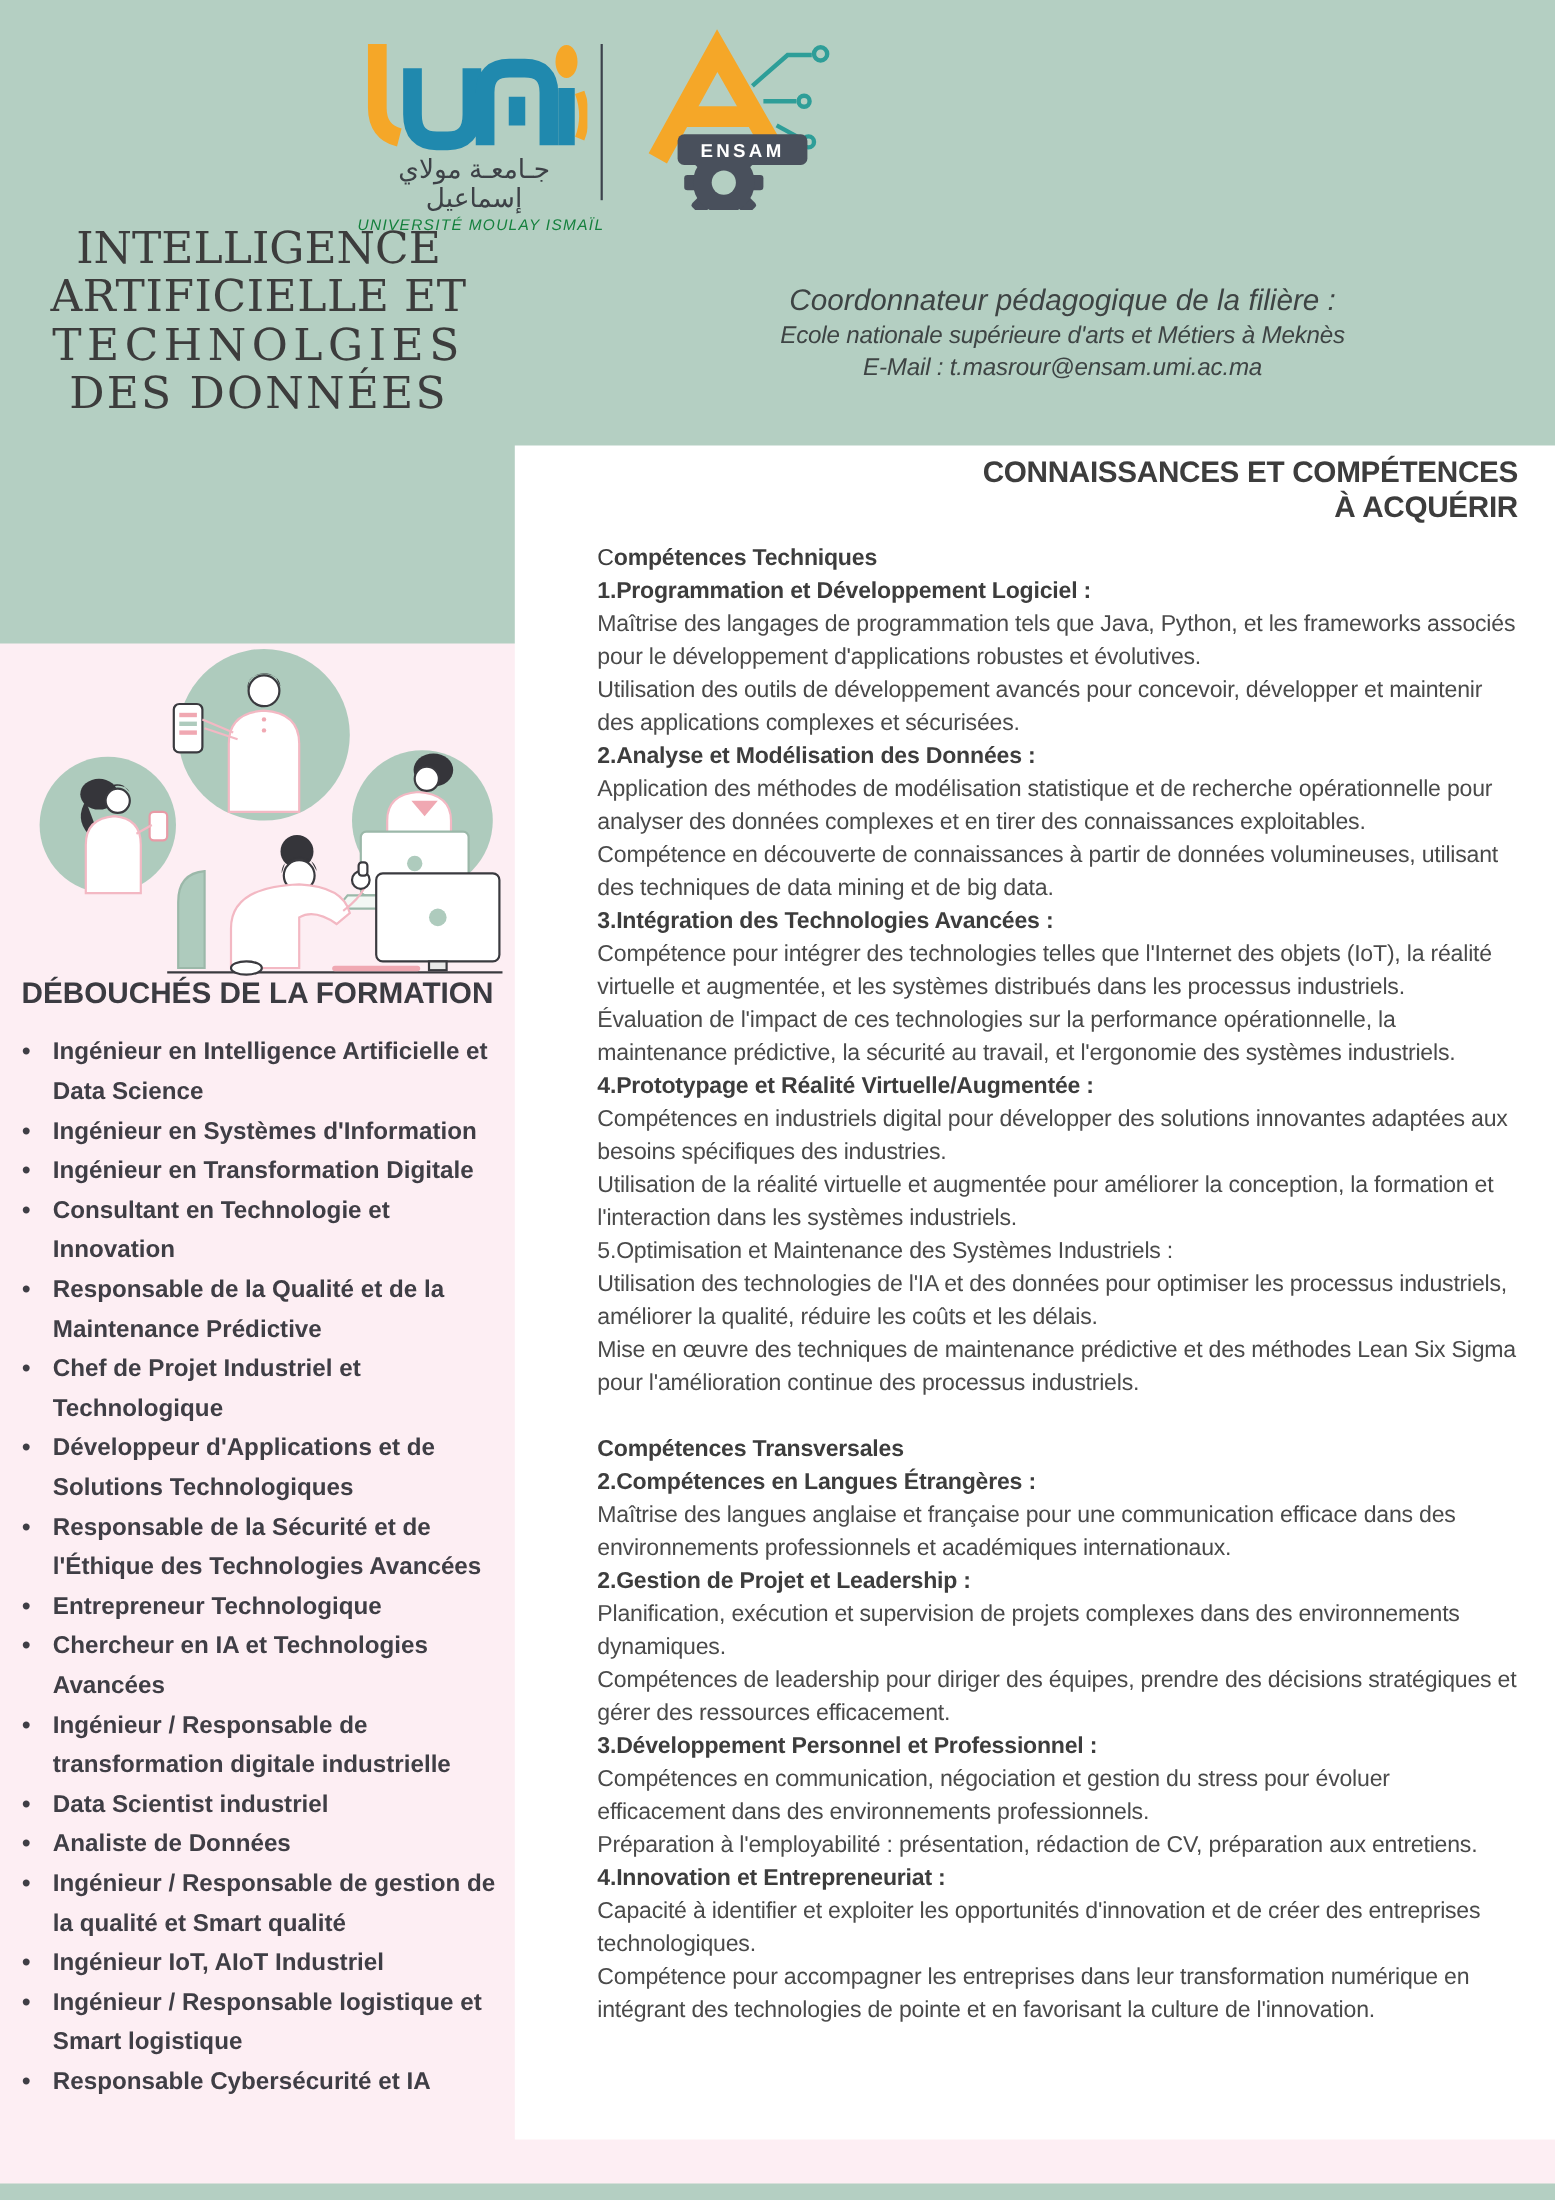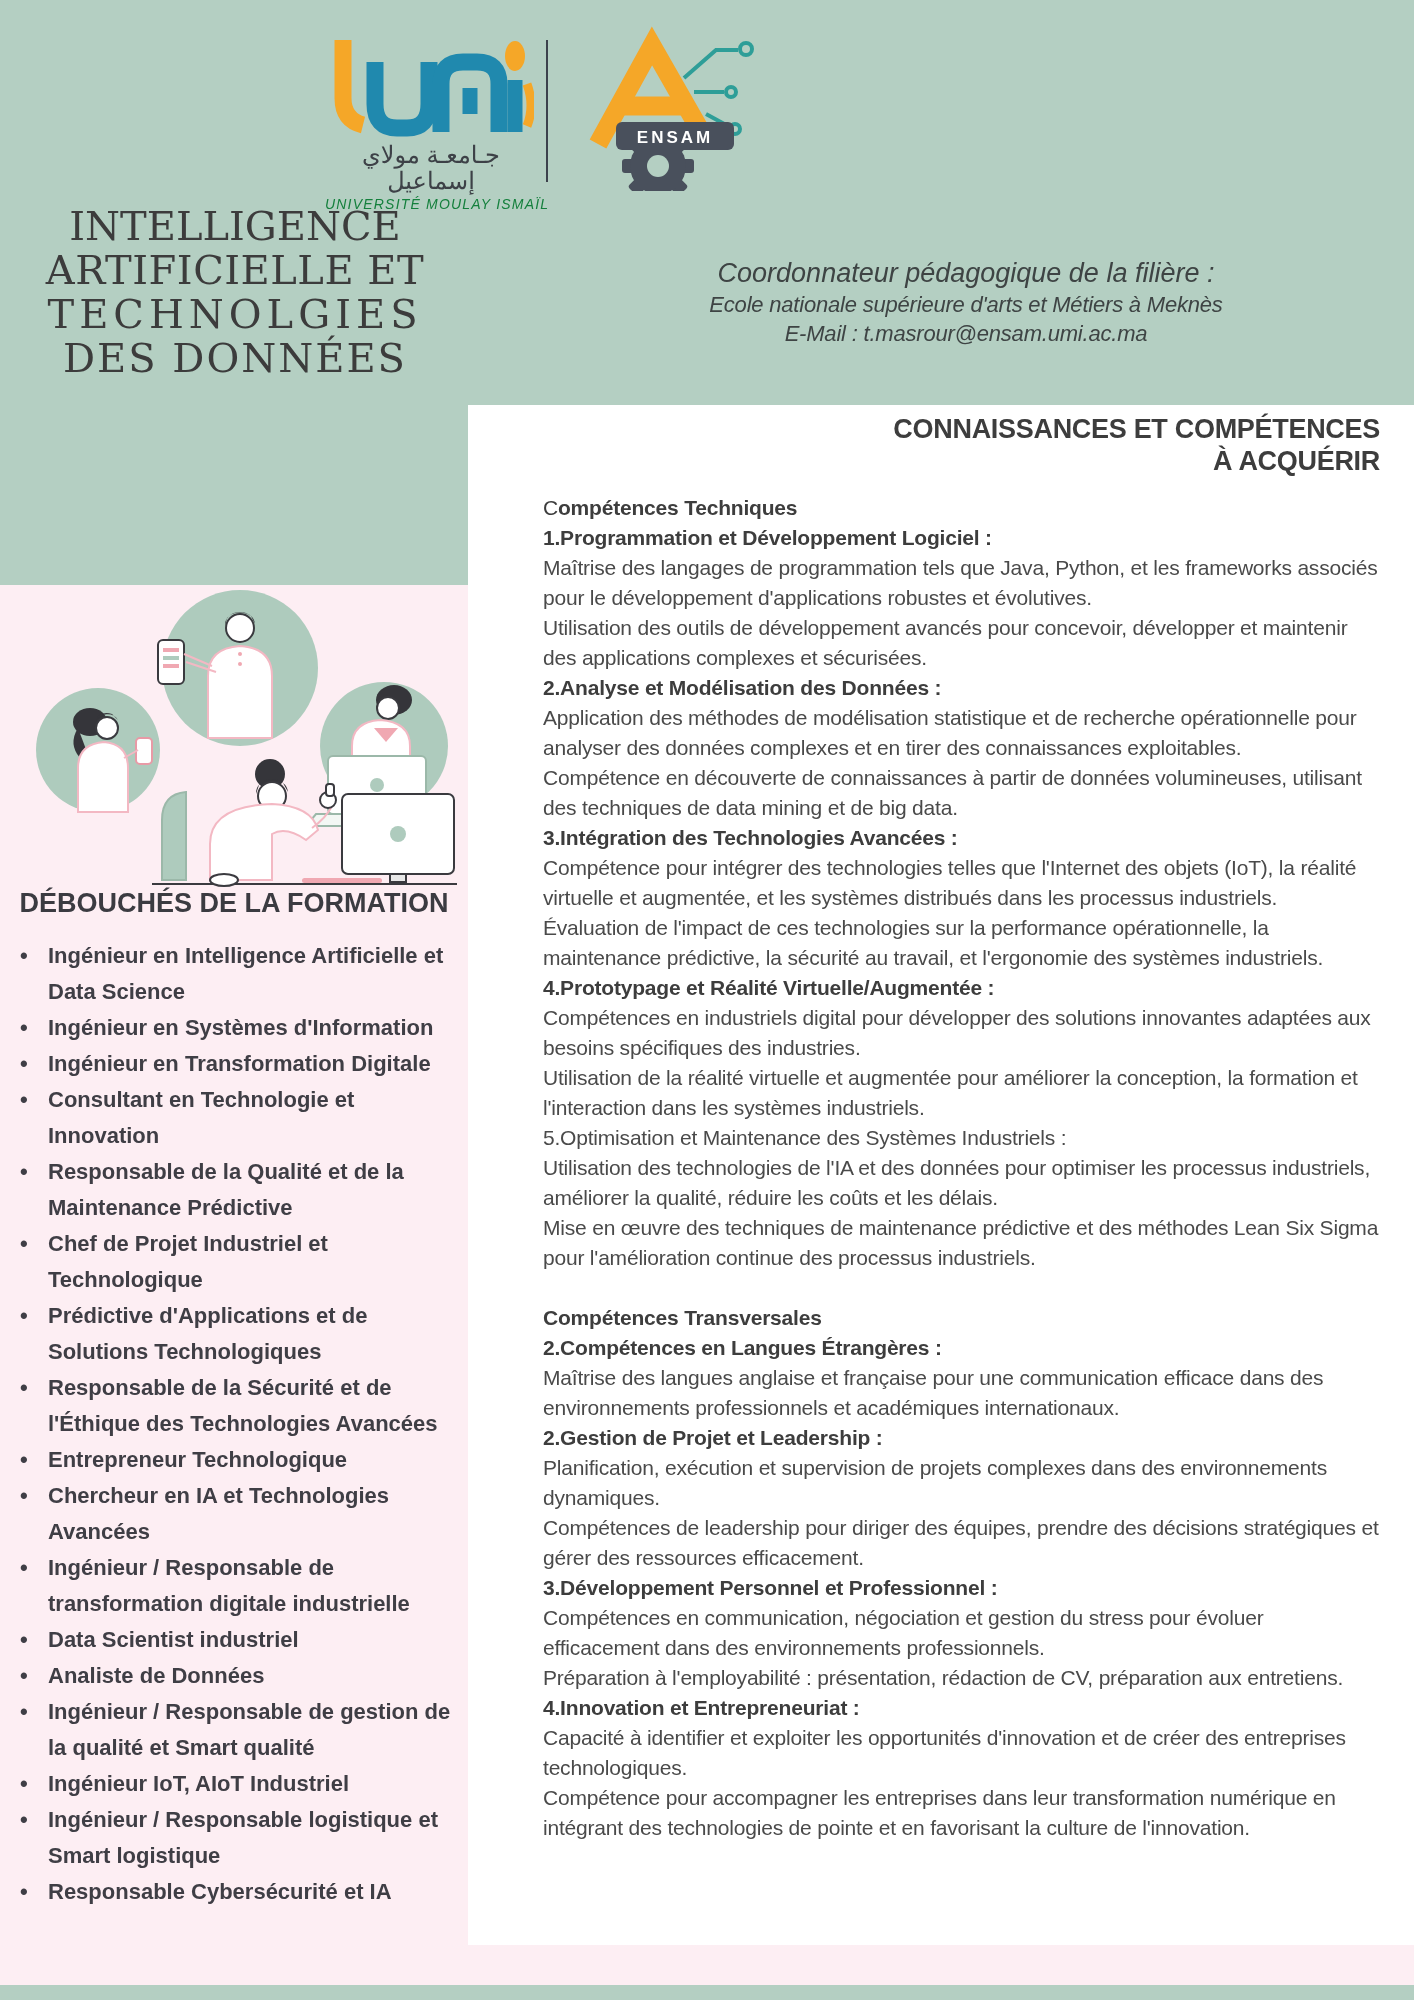--- a/index.html
+++ b/index.html
@@ -184,21 +184,21 @@
   </svg>
 
   <div class="debouches-heading">DÉBOUCHÉS DE LA FORMATION</div>
   <ul class="jobs-list">
       <li>Ingénieur en Intelligence Artificielle et Data Science</li>
       <li>Ingénieur en Systèmes d'Information</li>
       <li>Ingénieur en Transformation Digitale</li>
       <li> Consultant en Technologie et Innovation</li>
       <li>Responsable de la Qualité et de la Maintenance Prédictive</li>
       <li>Chef de Projet Industriel et Technologique</li>
-      <li>Prédictive d'Applications et de Solutions Technologiques</li>
+      <li>Développeur d'Applications et de Solutions Technologiques</li>
       <li> Responsable de la Sécurité et de l'Éthique des Technologies Avancées</li>
       <li>Entrepreneur Technologique</li>
       <li>Chercheur en IA et Technologies Avancées</li>
       <li>Ingénieur / Responsable de transformation digitale industrielle</li>
       <li>Data Scientist industriel</li>
       <li>Analiste de Données</li>
       <li> Ingénieur / Responsable de gestion de la qualité et Smart qualité</li>
       <li>Ingénieur IoT, AIoT Industriel</li>
       <li>Ingénieur / Responsable logistique et Smart logistique</li>
       <li>Responsable Cybersécurité et IA</li>

